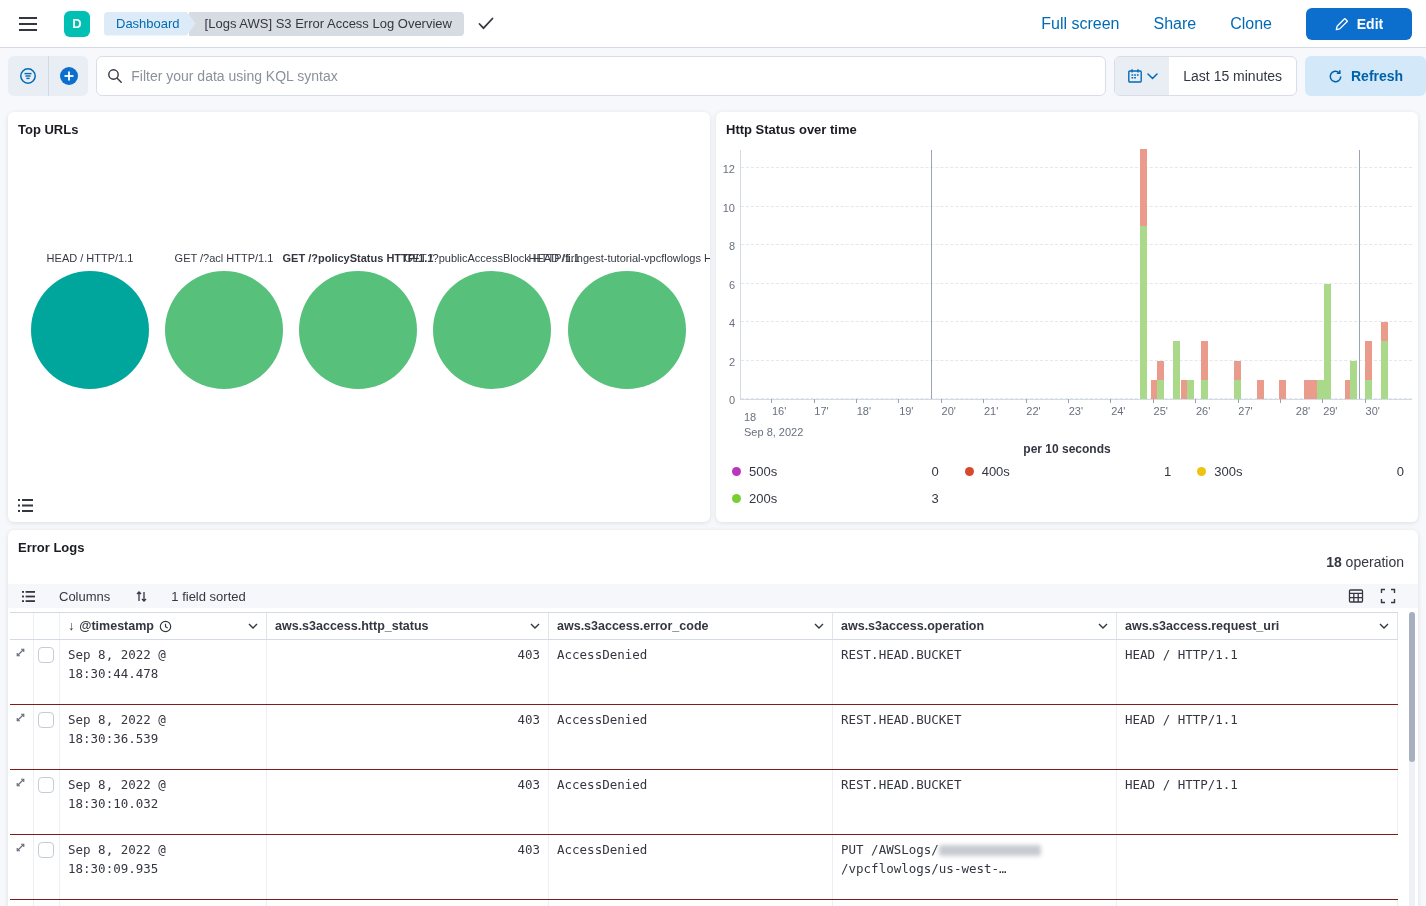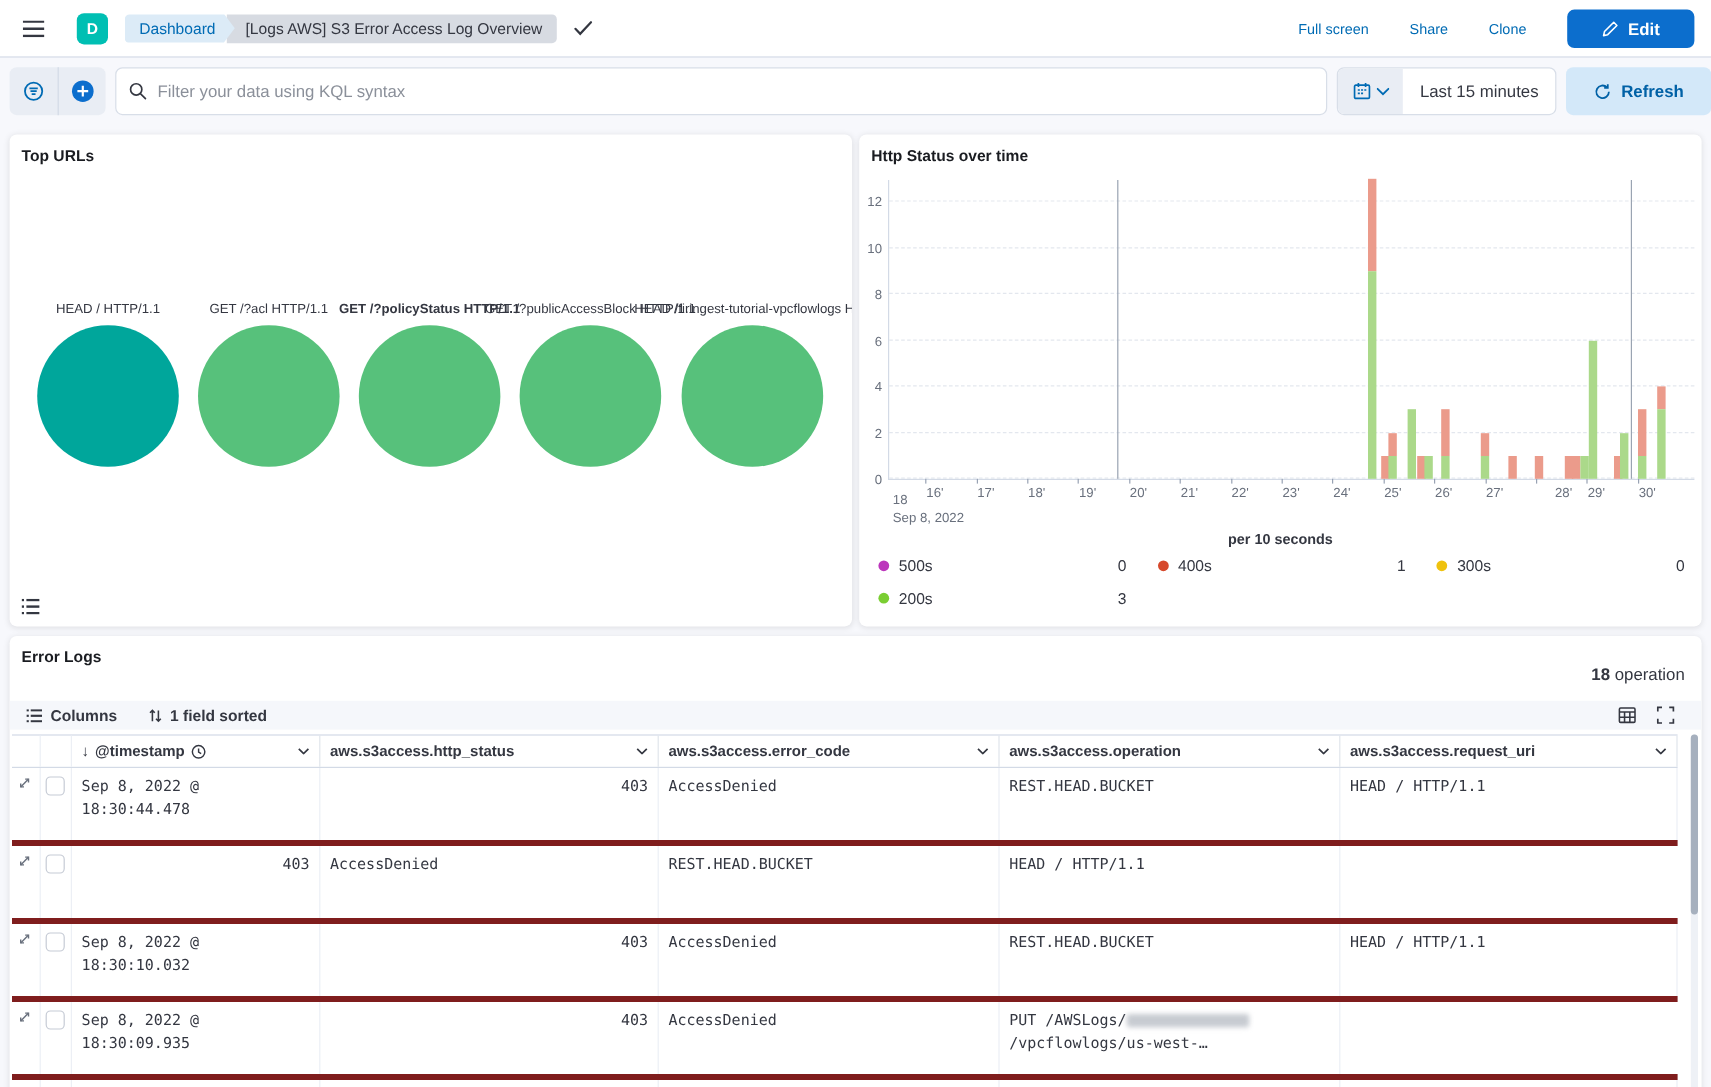--- a/index.html
+++ b/index.html
@@ -8,21 +8,21 @@
   svg { display:block; }
 
   
   .app-header { position:absolute; left:0; top:0; width:1426px; height:48px; background:#fff; border-bottom:1px solid #d3dae6; display:flex; align-items:center; }
   .hamburger { width:40px; height:40px; margin-left:8px; display:flex; align-items:center; justify-content:center; cursor:pointer; }
   .logo-badge { width:26px; height:26px; border-radius:6px; background:#00bfb3; color:#fff; font-weight:700; font-size:13px; display:flex; align-items:center; justify-content:center; margin:0 14px 0 16px; }
   .crumb-blue { background:#dcebf7; color:#006bb4; font-size:13px; font-weight:500; height:24px; display:flex; align-items:center; padding:0 16px 0 12px; border-radius:4px 0 0 4px; clip-path:polygon(0 0, calc(100% - 9px) 0, 100% 50%, calc(100% - 9px) 100%, 0 100%); position:relative; z-index:2; cursor:pointer; }
   .crumb-gray { background:#d7dbe2; color:#343741; font-size:13px; font-weight:500; height:24px; display:flex; align-items:center; padding:0 12px 0 16px; border-radius:0 4px 4px 0; margin-left:-7px; z-index:1; }
   .hdr-check { margin-left:14px; }
   .hdr-right { margin-left:auto; display:flex; align-items:center; gap:34px; padding-right:14px; }
-  .hdr-link { color:#006bb4; font-size:12px; font-weight:500; cursor:pointer; white-space:nowrap; }
+  .hdr-link { color:#006bb4; font-size:16px; font-weight:500; cursor:pointer; white-space:nowrap; }
   .edit-btn { background:#0c6ecd; color:#fff; font-size:14px; font-weight:600; height:32px; min-width:106px; border:none; border-radius:6px; display:flex; align-items:center; justify-content:center; gap:8px; cursor:pointer; padding:0 16px; }
 
   
   .filter-bar { position:absolute; left:0; top:48px; width:1426px; height:56px; display:flex; align-items:center; }
   .filter-btn-group { margin-left:8px; width:81px; height:40px; background:#e9edf4; border-radius:6px; display:flex; align-items:center; }
   .filter-btn { width:40px; height:40px; display:flex; align-items:center; justify-content:center; cursor:pointer; }
   .filter-btn + .filter-btn { border-left:1px solid #d3dae6; }
   .kql-input-wrap { margin-left:8px; width:1019px; height:40px; background:#fff; border:1px solid #d8dee8; border-radius:6px; display:flex; align-items:center; padding:0 10px; }
   .kql-input { border:none; outline:none; flex:1; font-size:14px; color:#343741; margin-left:8px; background:transparent; font-family:"Liberation Sans",sans-serif; }
   .kql-input::placeholder { color:#8b909a; }
@@ -57,29 +57,29 @@
   .chart-xlabel { position:absolute; left:0; right:0; top:330px; text-align:center; font-size:12px; font-weight:700; color:#343741; }
   .chart-legend { position:absolute; left:16px; right:14px; top:352px; display:grid; grid-template-columns:1fr 1fr 1fr; column-gap:26px; row-gap:12px; }
   .legend-item { display:flex; align-items:center; font-size:13px; color:#343741; cursor:pointer; }
   .legend-dot { width:9px; height:9px; border-radius:50%; margin-right:8px; flex:none; }
   .legend-val { margin-left:auto; }
 
   
   .docs-count { position:absolute; right:14px; top:24px; font-size:14px; color:#343741; }
   .docs-count b { font-weight:700; }
   .grid-toolbar { position:absolute; left:0; right:0; top:54px; height:24px; background:#f5f7fb; display:flex; align-items:center; font-size:13px; color:#343741; }
-  .tb-item { display:flex; align-items:center; gap:7px; cursor:pointer; font-weight:700; }
+  .tb-item { display:flex; align-items:center; gap:24px; cursor:pointer; font-weight:400; }
   .tb-item.first { margin-left:14px; }
   .tb-item.second { margin-left:26px; }
   .tb-right { margin-left:auto; display:flex; gap:16px; margin-right:22px; }
   .tb-icon { cursor:pointer; color:#343741; }
   .dgrid { position:absolute; left:2px; top:82px; width:1388px; }
   .drow { display:grid; grid-template-columns:24px 26px 207px 282px 284px 284px 281px; }
   .drow.head { border-top:1px solid #d3dae6; border-bottom:1px solid #d3dae6; height:28px; }
-  .drow.body { height:65px; border-bottom:5px solid #7f1d1d; }
+  .drow.body { height:65px; border-bottom:1px solid #7f1d1d; }
   .dcell { border-right:1px solid #eceff5; padding:6px 8px; font-size:12.5px; overflow:hidden; }
   .drow.head .dcell { display:flex; align-items:center; gap:5px; font-weight:700; color:#343741; border-right-color:#e0e5ec; padding:0 8px; }
   .drow .dcell:first-child, .drow .dcell:nth-child(2) { border-right-color:#eceff5; padding:6px 4px; }
   .hcell-chevron { margin-left:auto; color:#343741; }
   .mono { font-family:"DejaVu Sans Mono", monospace; color:#343741; line-height:1.5; }
   .num { text-align:right; }
   .expand-ic { color:#69707d; cursor:pointer; margin-top:2px; }
   .rowcheck { width:16px; height:16px; border:1px solid #c6cbd5; border-radius:4px; background:#fff; cursor:pointer; margin-top:1px; }
   .redacted { display:inline-block; width:102px; height:11px; background:#c7cbd1; border-radius:2px; filter:blur(2px); vertical-align:middle; }
   .vscroll-track { position:absolute; right:3px; top:82px; bottom:0; width:6px; background:#eef1f6; border-radius:3px; }
@@ -475,20 +475,21 @@
         <div class="dcell"><span class="expand-ic"><svg width="13" height="13" viewBox="0 0 14 14">
               <g stroke="#69707d" stroke-width="1.3" fill="none">
                 <path d="M3.5 10.5l7-7"></path>
                 <path d="M7.5 3.5h3v3"></path>
                 <path d="M3.5 7.5v3h3"></path>
               </g>
             </svg></span></div>
         <div class="dcell">
           <div class="rowcheck"></div>
         </div>
+        <div class="dcell mono">Sep 8, 2022 @ 18:30:36.539</div>
         <div class="dcell mono num">403</div>
         <div class="dcell mono">AccessDenied</div>
         <div class="dcell mono">REST.HEAD.BUCKET</div>
         <div class="dcell mono">HEAD / HTTP/1.1</div>
       </div>
       <div class="drow body">
         <div class="dcell"><span class="expand-ic"><svg width="13" height="13" viewBox="0 0 14 14">
               <g stroke="#69707d" stroke-width="1.3" fill="none">
                 <path d="M3.5 10.5l7-7"></path>
                 <path d="M7.5 3.5h3v3"></path>

